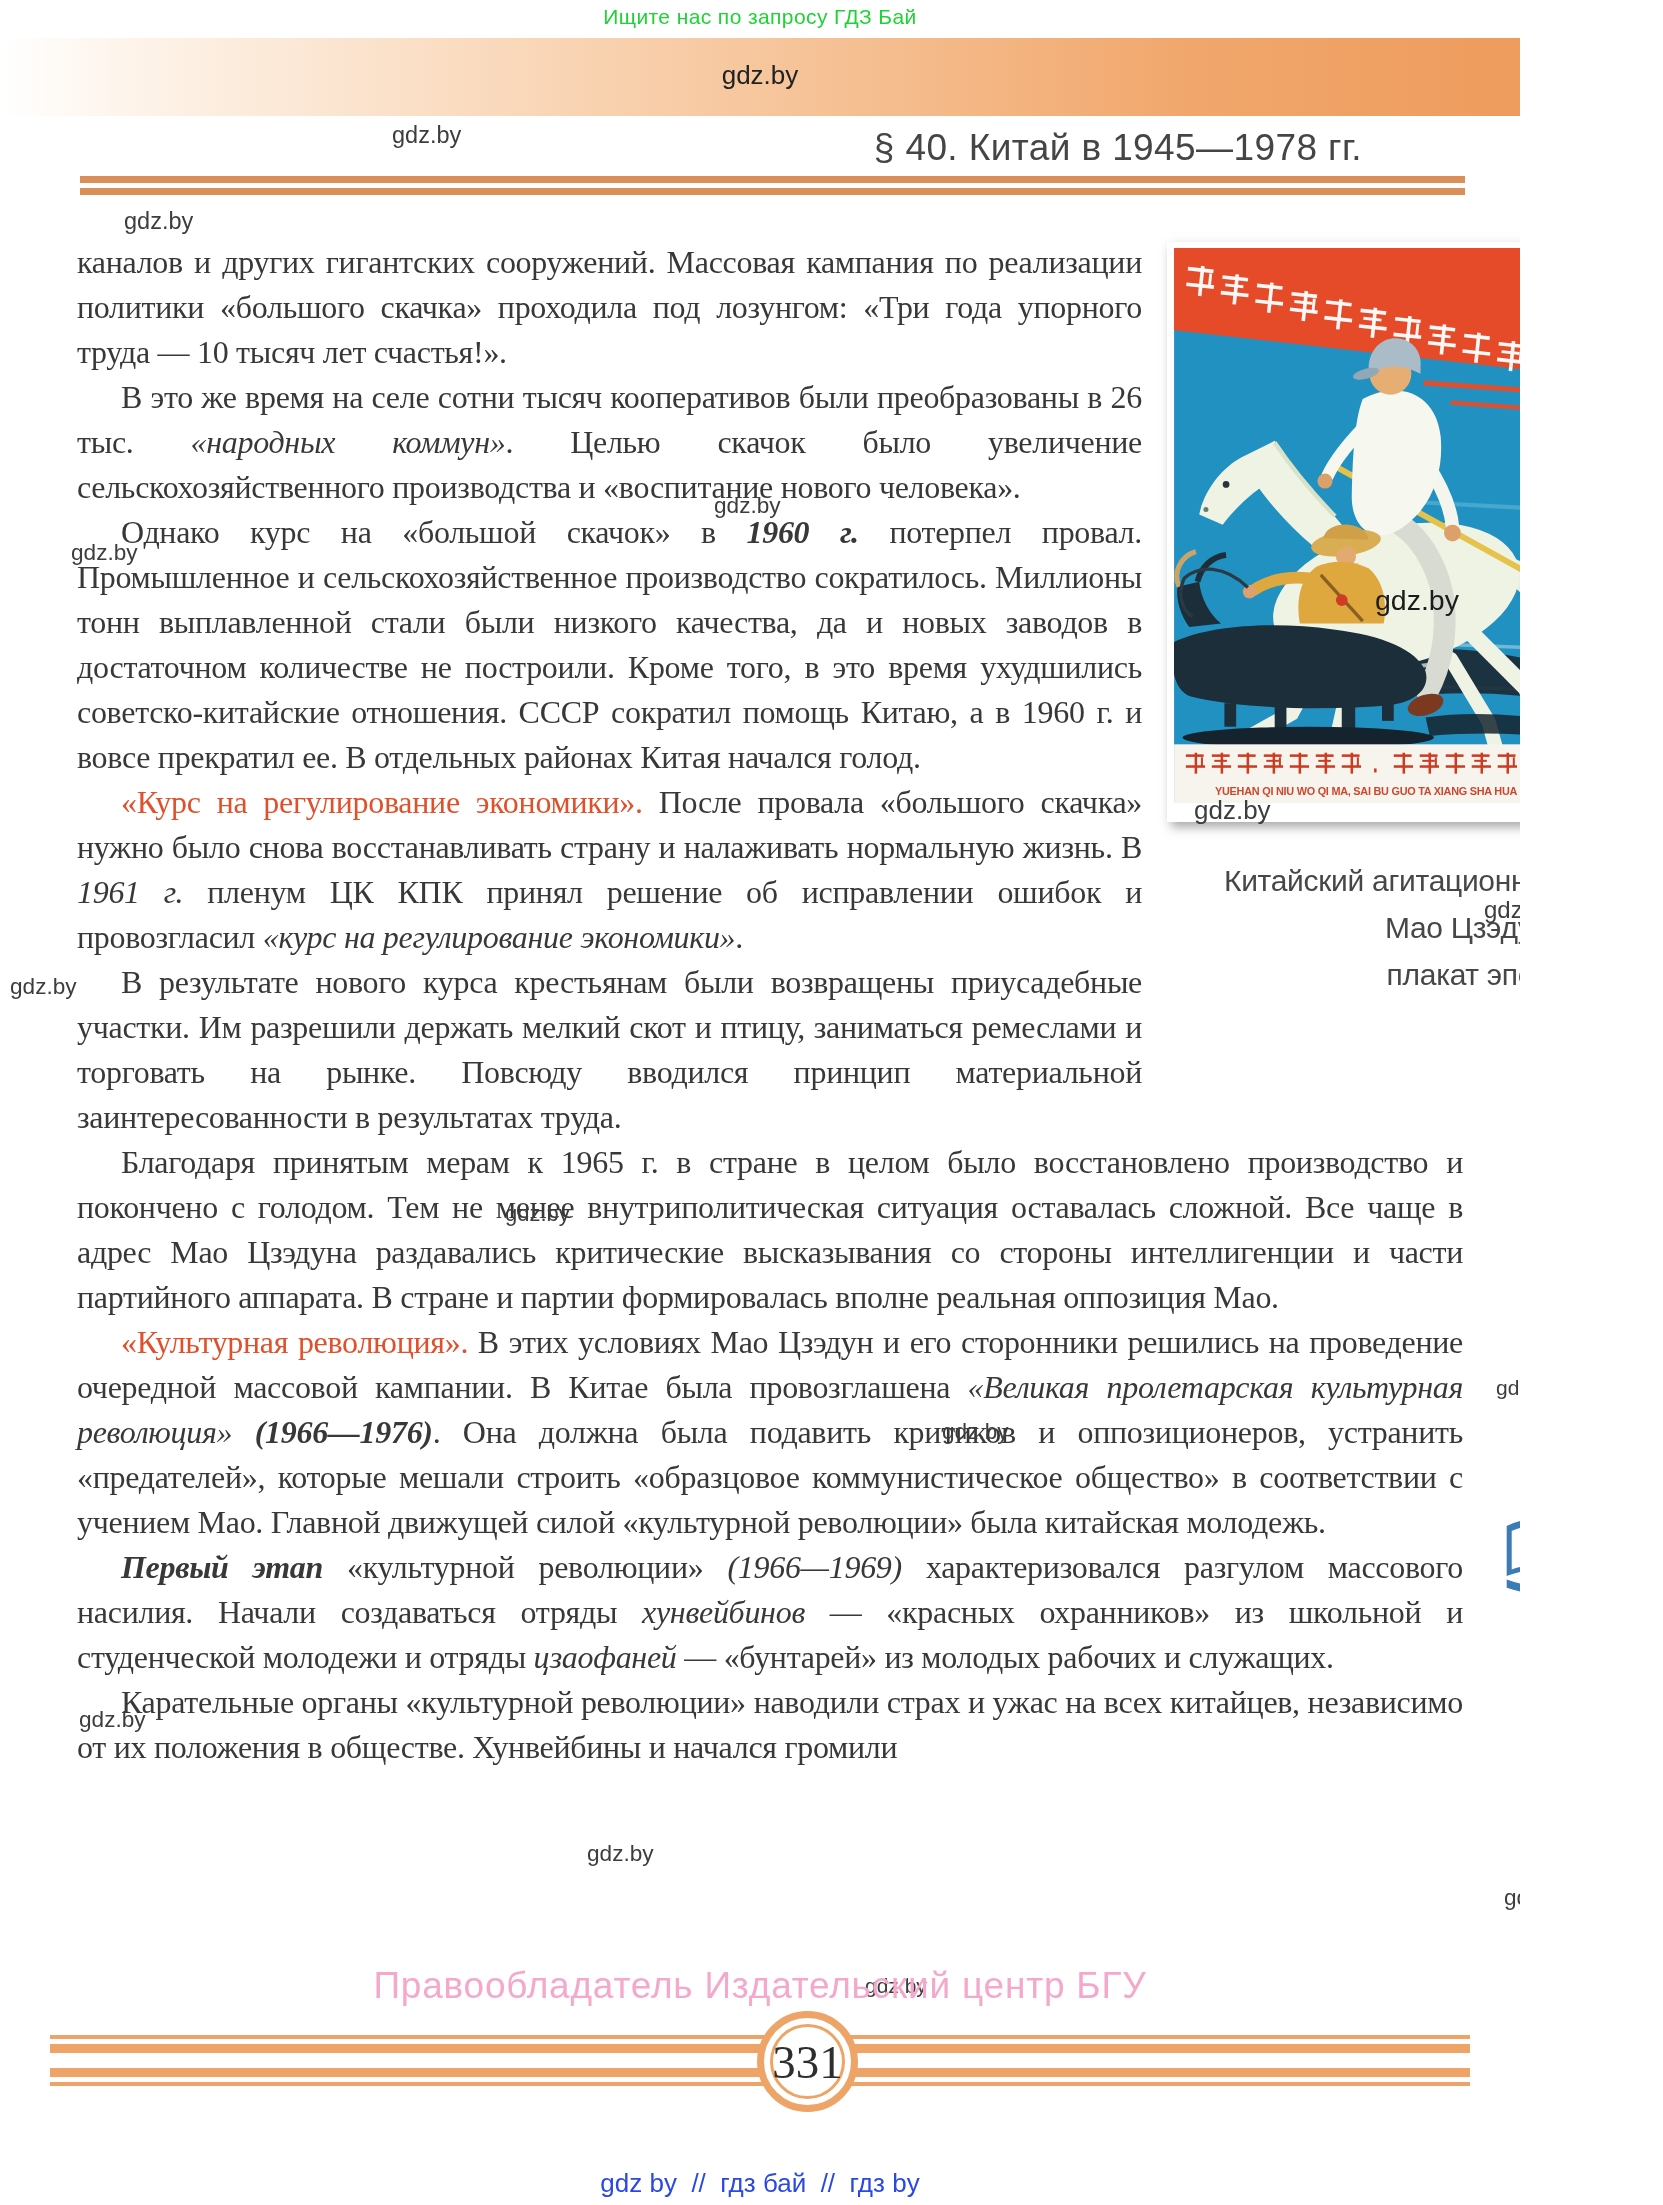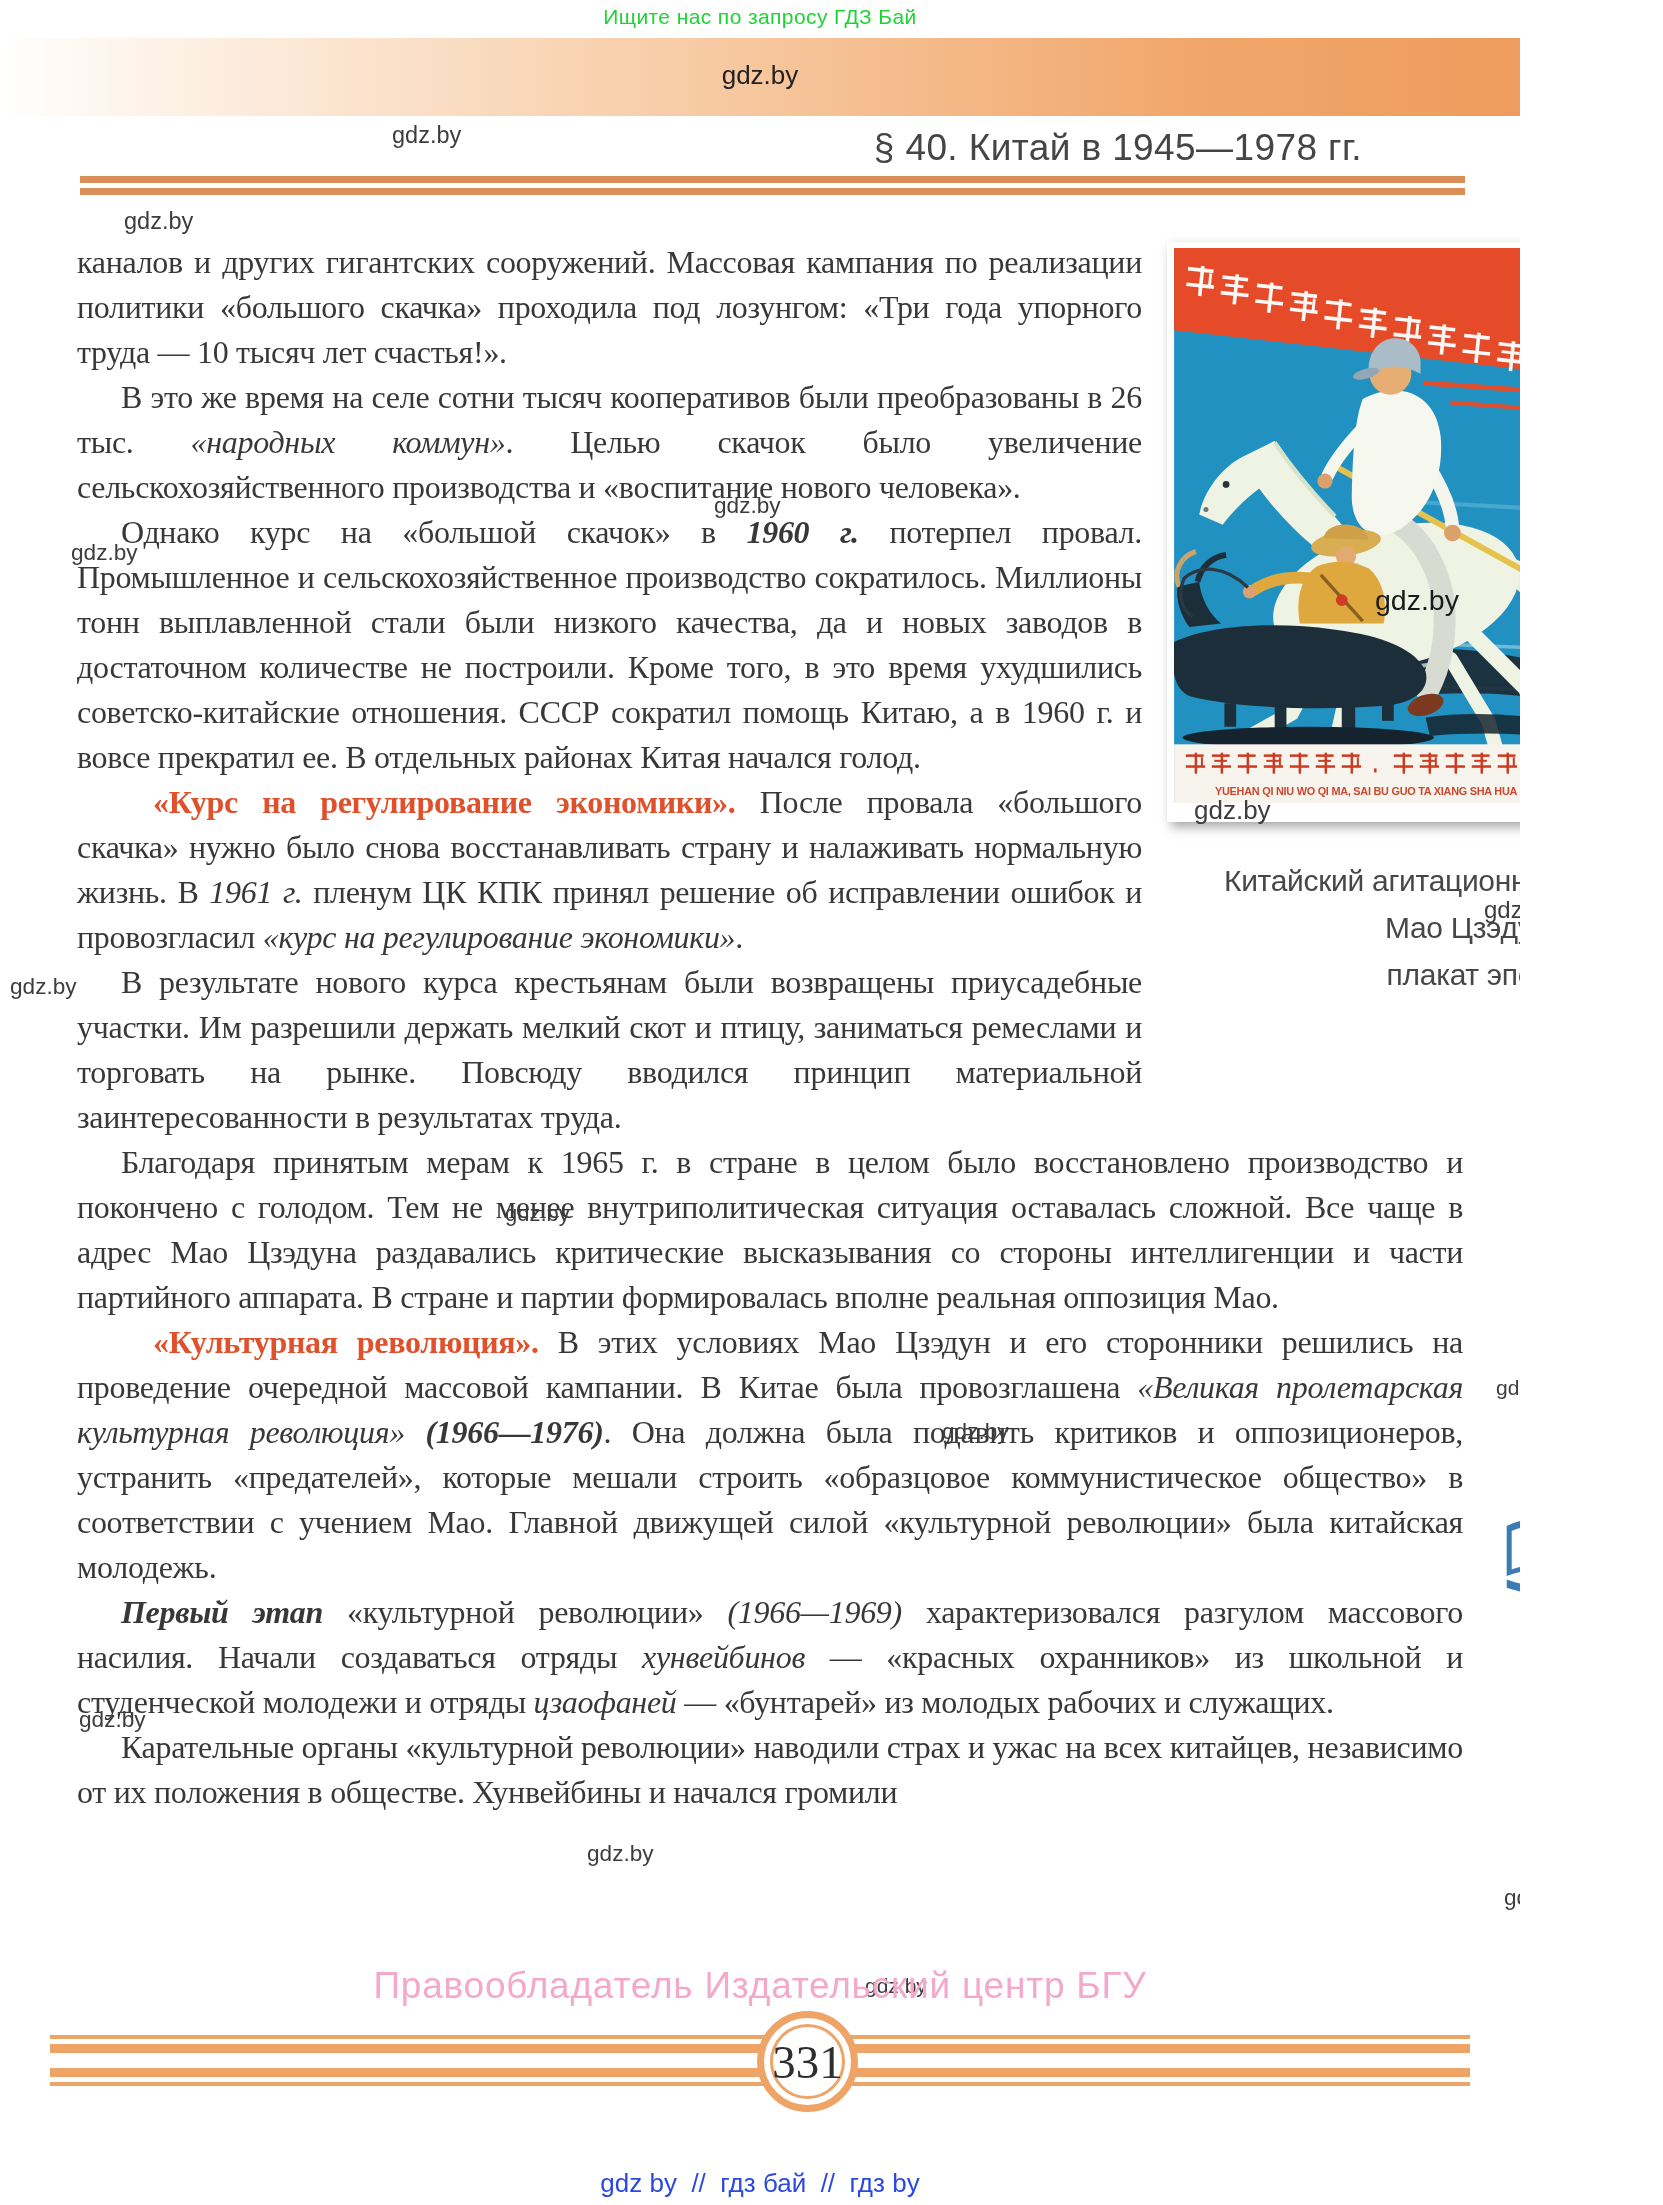--- a/index.html
+++ b/index.html
@@ -22,21 +22,21 @@
   .rule-b{top:188px;}
 
   .content{position:absolute;left:77px;top:240px;width:1386px;
     font-family:"Liberation Serif",serif;font-size:32px;line-height:45px;
     color:#383838;text-align:justify;letter-spacing:-0.3px;}
   .content p{margin:0;text-indent:44px;}
   .content p.no-indent{text-indent:0;}
   .seg-plain{}
   .seg-i{font-style:italic;}
   .seg-bi{font-style:italic;font-weight:bold;}
-  .seg-runin{color:#e0502b;font-weight:bold;margin-left:32px;}
+  .seg-runin{color:#e0502b;font-weight:normal;}
 
   .poster-float{float:right;width:398px;margin:1.7px -102px 84px 25px;}
   .poster-card{width:385px;background:#ffffff;padding:6.7px;
     box-shadow:4.2px 5px 10px rgba(80,80,80,.5);}
   .caption{margin-top:35px;text-align:right;font-size:30px;line-height:47px;
     color:#474747;font-family:"Liberation Sans",sans-serif;}
 
   .eicon{position:absolute;left:1499px;top:1514px;width:109px;text-align:center;}
   .eicon-label{margin-top:8.4px;font-size:20px;color:#3a3a3a;}
 

